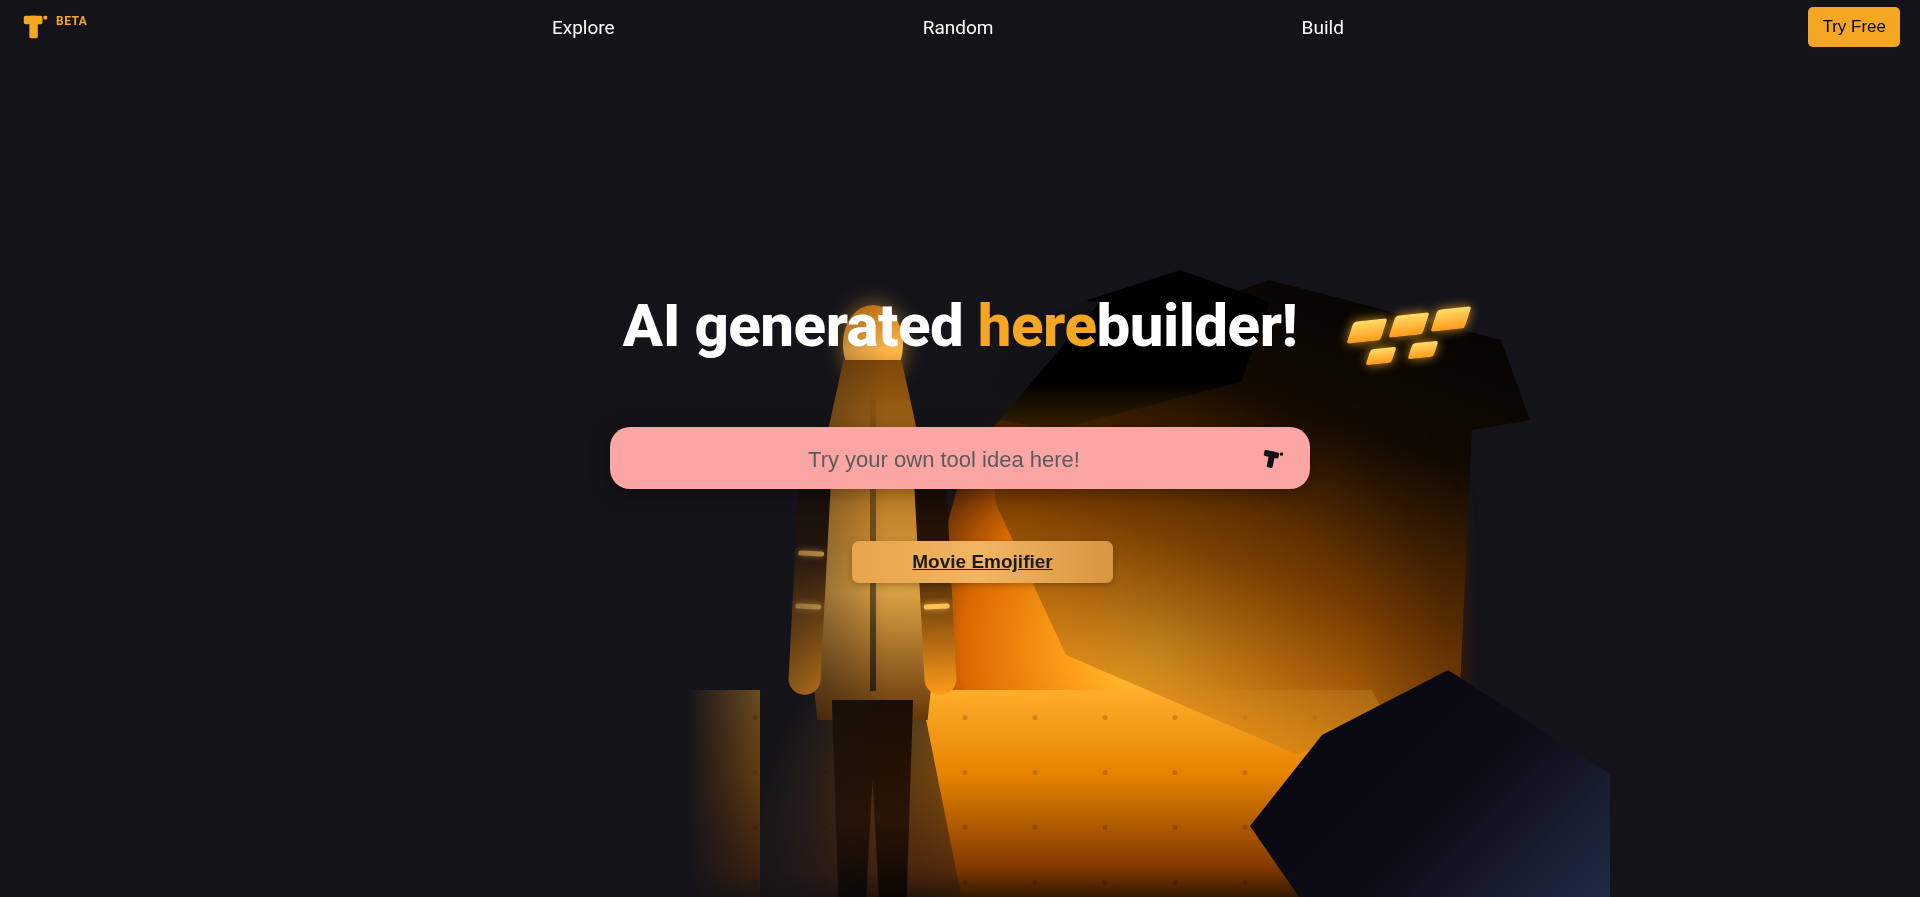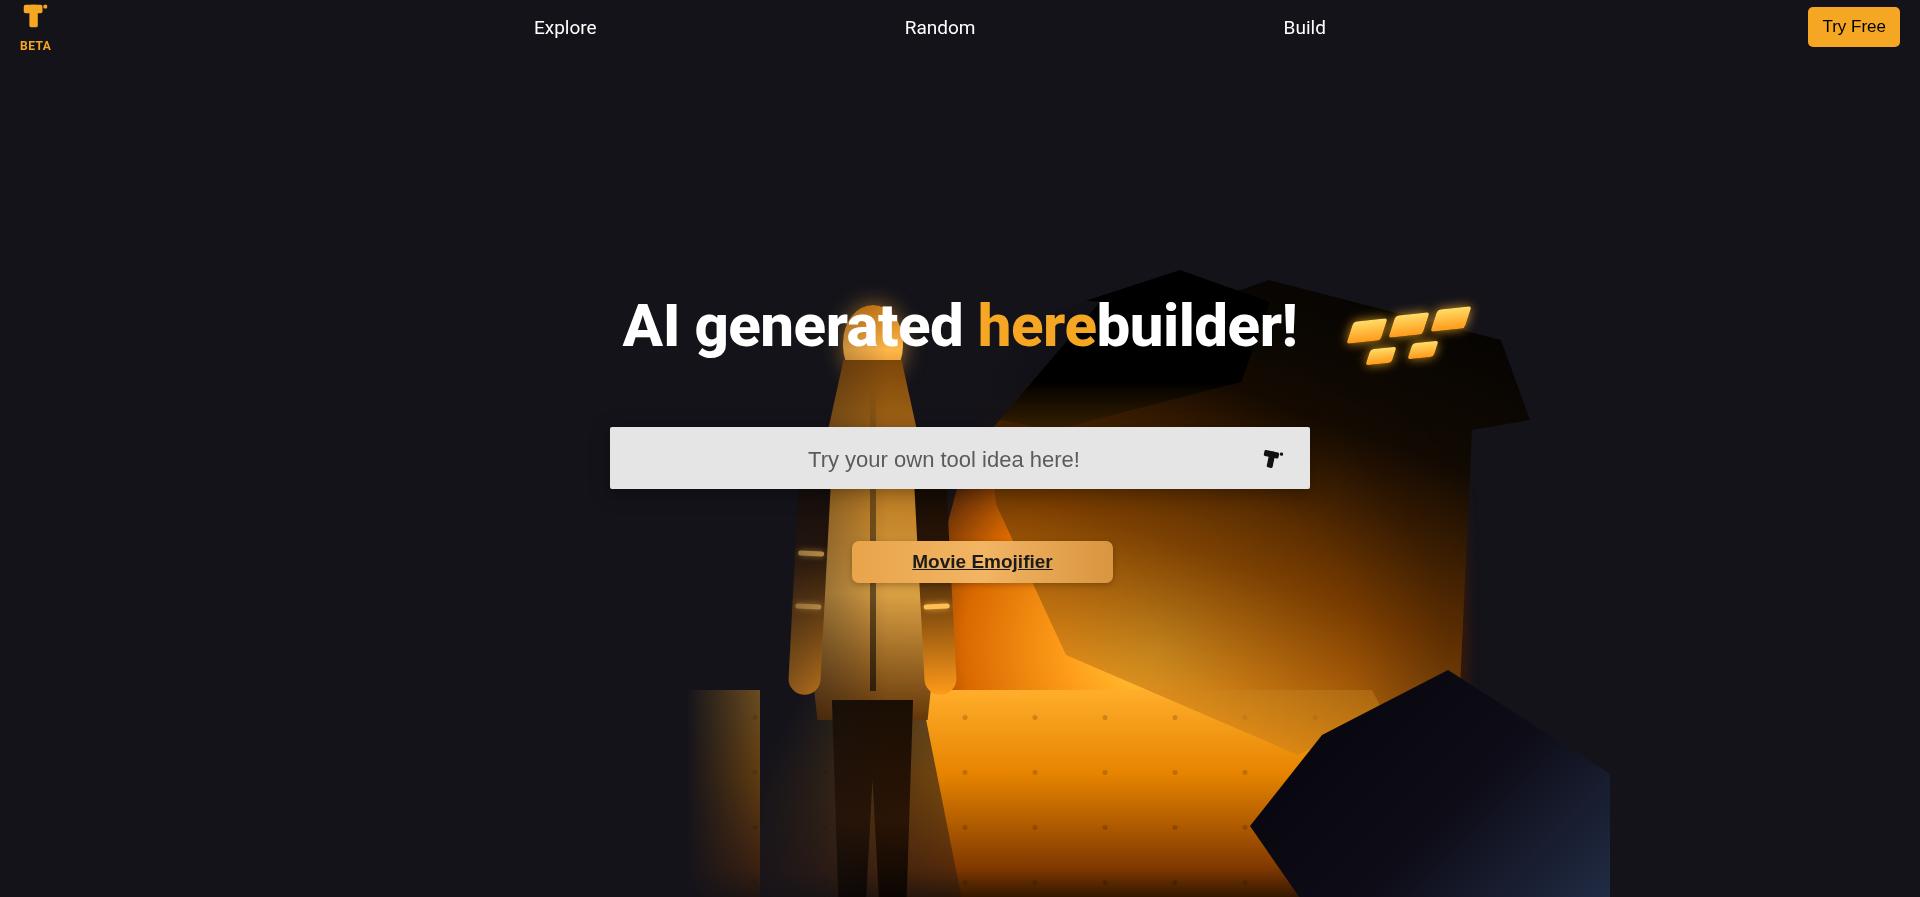--- a/index.html
+++ b/index.html
@@ -168,21 +168,20 @@
     display: flex;
     align-items: center;
     height: 54px;
     padding: 0 20px;
   }
   .logo-wrap {
     display: flex;
     align-items: flex-start;
     gap: 6px;
     cursor: pointer;
-    flex-direction: column;
   }
   .logo-wrap svg { display:block; }
   .beta {
     font-size: 12px;
     font-weight: 700;
     color: #f5a623;
     letter-spacing: 0.5px;
     padding-top: 2px;
   }
   nav {
@@ -226,22 +225,22 @@
     color: #ffffff;
     letter-spacing: -0.5px;
     text-align: center;
   }
   h1.headline .accent { color: #f5a623; }
 
   .prompt-bar {
     margin-top: 66px;
     width: 700px;
     height: 62px;
-    background: #e5e5e5;
-    border-radius: 2px;
+    background: #fca5a5;
+    border-radius: 20px;
     display: flex;
     align-items: center;
     padding: 4px 20px 0 24px;
     box-shadow: 0 4px 20px rgba(0,0,0,0.35);
   }
   .prompt-bar input {
     flex: 1;
     border: none;
     outline: none;
     font-size: 22px;

